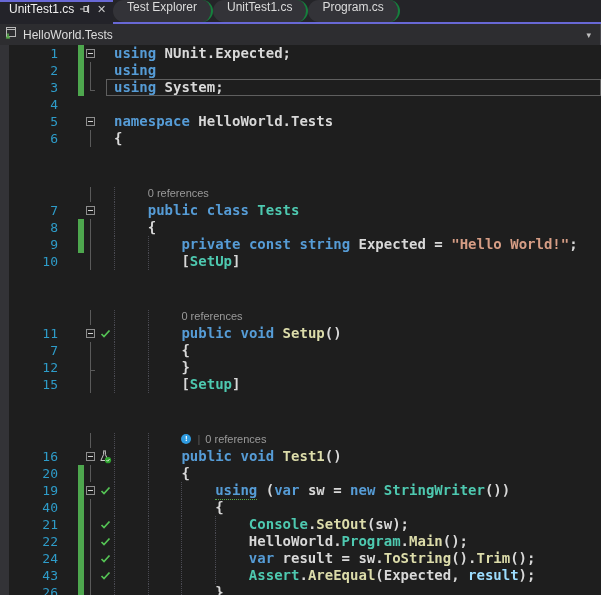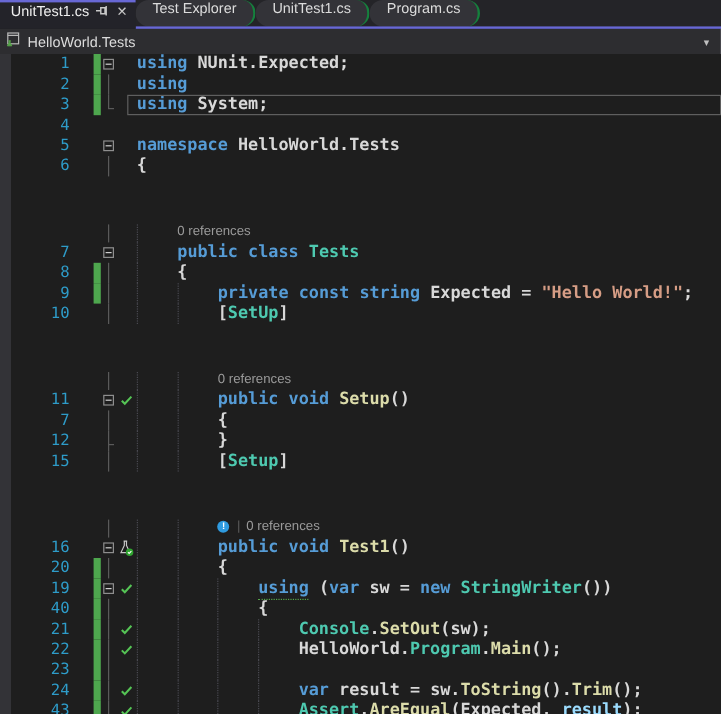--- a/index.html
+++ b/index.html
@@ -347,31 +347,20 @@
           <div class="fold-line"></div>
         </div>
         <div class="col-icon">
           <svg width="13" height="13" viewBox="0 0 13 13">
             <path d="M2.5 7 L5 9.5 L10.5 3.5" stroke="#55C455" stroke-width="1.7" fill="none"></path>
           </svg>
         </div>
         <div class="col-code"><div class="guide" style="left: calc(0ch + 2px);"></div><div class="guide" style="left: calc(4ch + 2px);"></div><div class="guide" style="left: calc(8ch + 2px);"></div><div class="guide" style="left: calc(12ch + 2px);"></div><span class="tk-pl">                HelloWorld.</span><span class="tk-ty">Program</span><span class="tk-pl">.</span><span class="tk-me">Main</span><span class="tk-pl">();</span></div>
       </div>
       <div class="row code-row">
-        <div class="col-num">23</div>
-        <div class="col-change">
-          <div class="bar"></div>
-        </div>
-        <div class="col-fold">
-          <div class="fold-line"></div>
-        </div>
-        <div class="col-icon"></div>
-        <div class="col-code"><div class="guide" style="left: calc(0ch + 2px);"></div><div class="guide" style="left: calc(4ch + 2px);"></div><div class="guide" style="left: calc(8ch + 2px);"></div><div class="guide" style="left: calc(12ch + 2px);"></div></div>
-      </div>
-      <div class="row code-row">
         <div class="col-num">24</div>
         <div class="col-change">
           <div class="bar"></div>
         </div>
         <div class="col-fold">
           <div class="fold-line"></div>
         </div>
         <div class="col-icon">
           <svg width="13" height="13" viewBox="0 0 13 13">
             <path d="M2.5 7 L5 9.5 L10.5 3.5" stroke="#55C455" stroke-width="1.7" fill="none"></path>

